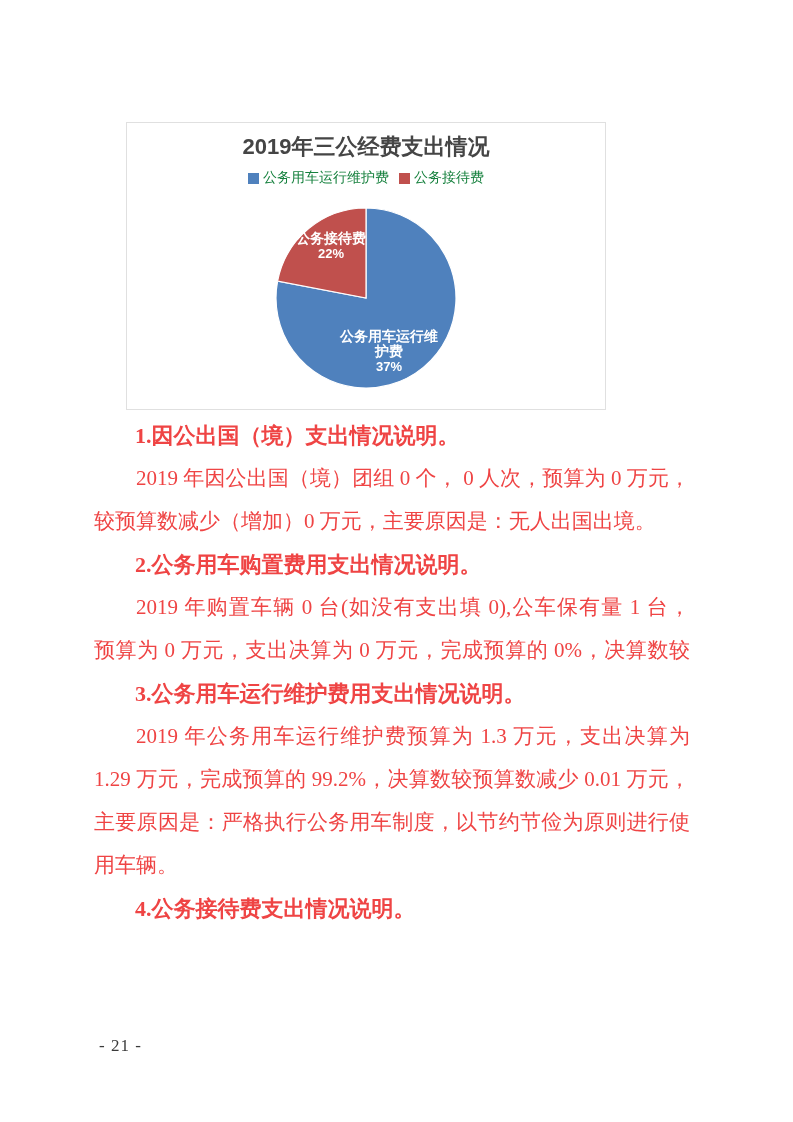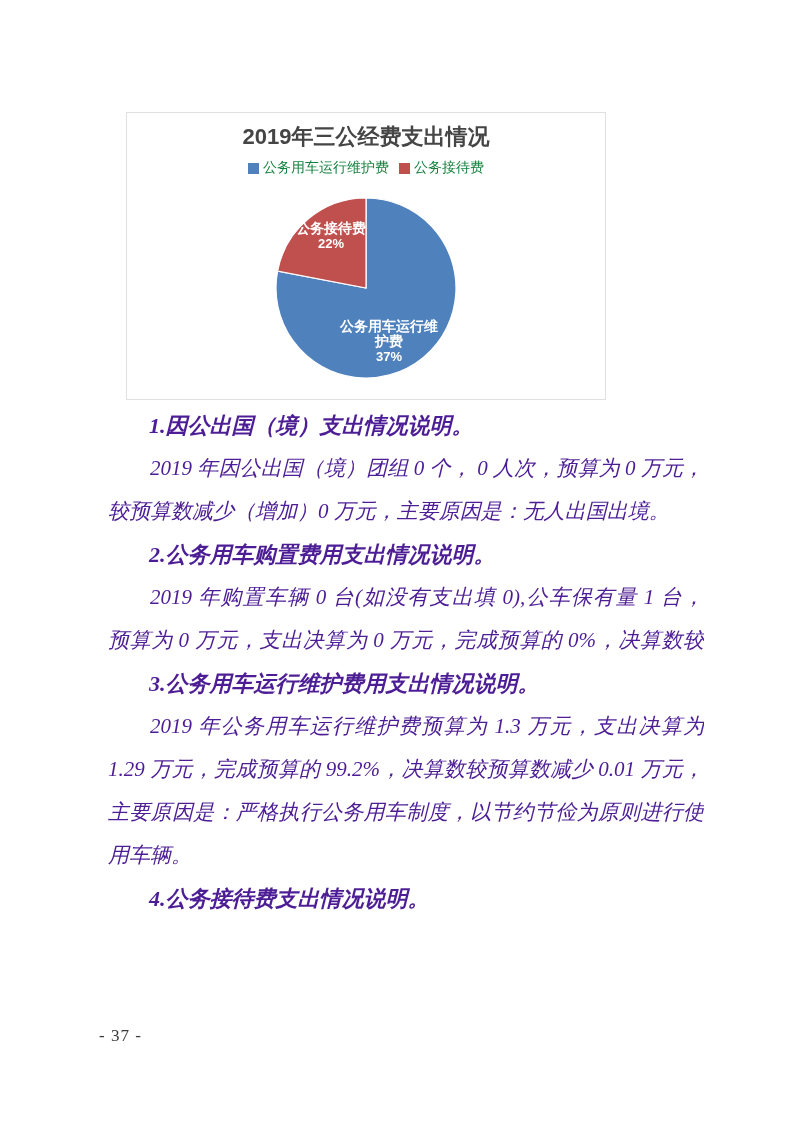--- a/index.html
+++ b/index.html
@@ -1,20 +1,20 @@
 <!DOCTYPE html>
 <html><head>
 <meta charset="utf-8">
 <style>
   html,body{margin:0;padding:0;}
   body{
     width:793px;height:1122px;background:#ffffff;position:relative;overflow:hidden;
     font-family:"Liberation Serif","DejaVu Serif",serif;color:#000;
   }
-  .page{position:absolute;inset:0;background:#fff;}
+  .page{position:absolute;inset:0;background:#fff;margin-top:10px;}
 
   
   .chart-card{
     position:absolute;left:126px;top:112px;width:478px;height:286px;
     border:1px solid #e0e0e0;background:#fff;
     font-family:"Liberation Sans","DejaVu Sans",sans-serif;
   }
   .chart-title{
     position:absolute;top:9px;left:0;right:0;text-align:center;
     font-size:22px;font-weight:bold;color:#454545;
@@ -28,22 +28,22 @@
   .legend-swatch{width:11px;height:11px;display:inline-block;}
   svg.pie{position:absolute;left:0;top:0;}
   .pie-label{
     position:absolute;color:#fff;font-weight:bold;text-align:center;
     font-size:14px;line-height:15px;
   }
   .pie-label .pct{font-size:13px;text-align:center;}
 
   
   .doc{
-    position:absolute;left:108px;top:404px;width:596px;
-    font-size:21px;line-height:43px;color:#4c1d95;font-style:italic;
+    position:absolute;left:94px;top:404px;width:596px;
+    font-size:21px;line-height:43px;color:#ef4444;
   }
   .doc-heading{
     height:43px;line-height:43px;padding-left:41px;
     font-weight:bold;font-size:22px;white-space:nowrap;
   }
   .doc-line{height:43px;line-height:43px;overflow:hidden;}
   .doc-line.just{text-align:justify;text-align-last:justify;}
   .doc-line.indent{text-indent:42px;}
 
   .page-number{
@@ -91,15 +91,15 @@
       <div class="doc-line just indent">2019 年购置车辆 0 台(如没有支出填 0),公车保有量 1 台，</div>
       <div class="doc-line just">预算为 0 万元，支出决算为 0 万元，完成预算的 0%，决算数较</div>
       <div class="doc-heading">3.公务用车运行维护费用支出情况说明。</div>
       <div class="doc-line just indent">2019 年公务用车运行维护费预算为 1.3 万元，支出决算为</div>
       <div class="doc-line just">1.29 万元，完成预算的 99.2%，决算数较预算数减少 0.01 万元，</div>
       <div class="doc-line just">主要原因是：严格执行公务用车制度，以节约节俭为原则进行使</div>
       <div class="doc-line">用车辆。</div>
       <div class="doc-heading">4.公务接待费支出情况说明。</div>
     </main>
 
-  <footer class="page-number">- 37 -</footer>
+  <footer class="page-number">- 21 -</footer>
 
 </div>
 
 </body></html>

